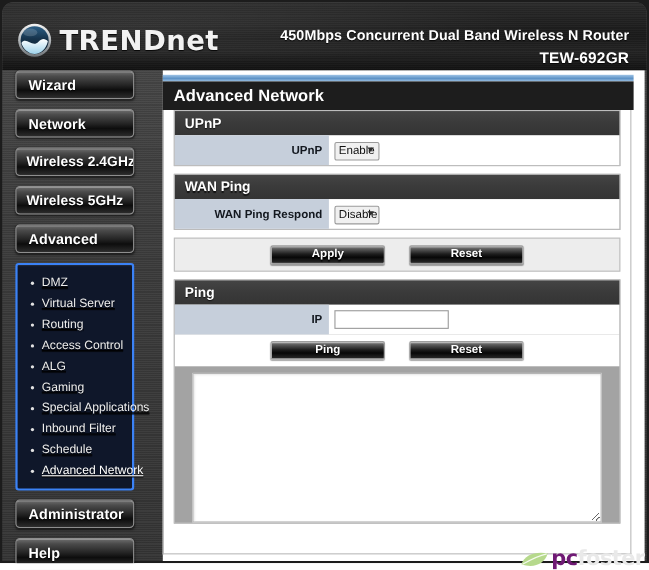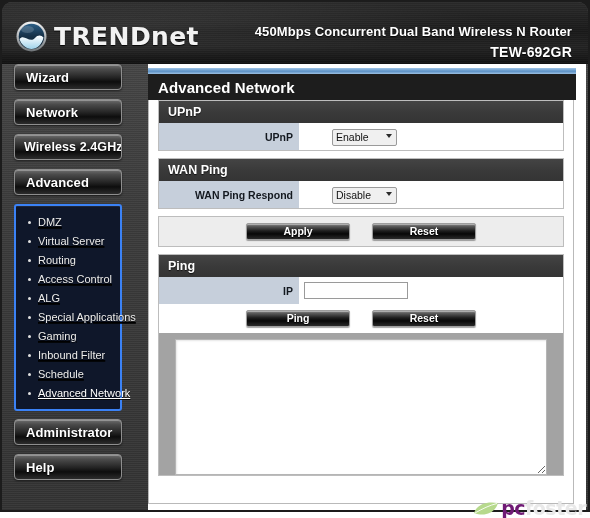--- a/index.html
+++ b/index.html
@@ -289,27 +289,26 @@
   }
 
   select.ui-select {
     font-family: "Liberation Sans", sans-serif;
     font-size: 10.5px;
     color: #111;
     background: #f0f0f0;
     border: 1px solid #9a9a9a;
     border-radius: 2px;
     height: 17px;
-    padding: 0 24px 0 3px;
+    padding: 0 0 0 3px;
     -webkit-appearance: none;
     -moz-appearance: none;
     appearance: none;
     cursor: pointer;
     line-height: 15px;
-    margin-left: 28px;
   }
   .select-wrap { position: relative; display: inline-block; }
   .select-wrap::after {
     content: "";
     position: absolute;
     right: 5px;
     top: 7px;
     width: 0; height: 0;
     border-left: 3.5px solid transparent;
     border-right: 3.5px solid transparent;
@@ -469,20 +468,23 @@
 
     <div class="nav-btn">
       <span>Wizard</span>
     </div>
     <div class="nav-btn">
       <span>Network</span>
     </div>
     <div class="nav-btn wide">
       <span>Wireless 2.4GHz</span>
     </div>
+    <div class="nav-btn wide">
+      <span>Wireless 5GHz</span>
+    </div>
     <div class="nav-btn">
       <span>Advanced</span>
     </div>
 
     <div class="submenu">
       <div class="submenu-item">
         <span class="bullet"></span>
         <span class="lbl">DMZ</span>
       </div>
       <div class="submenu-item">
@@ -496,25 +498,25 @@
       <div class="submenu-item">
         <span class="bullet"></span>
         <span class="lbl">Access Control</span>
       </div>
       <div class="submenu-item">
         <span class="bullet"></span>
         <span class="lbl">ALG</span>
       </div>
       <div class="submenu-item">
         <span class="bullet"></span>
+        <span class="lbl">Gaming</span>
+      </div>
+      <div class="submenu-item">
+        <span class="bullet"></span>
         <span class="lbl">Special Applications</span>
-      </div>
-      <div class="submenu-item">
-        <span class="bullet"></span>
-        <span class="lbl">Gaming</span>
       </div>
       <div class="submenu-item">
         <span class="bullet"></span>
         <span class="lbl">Inbound Filter</span>
       </div>
       <div class="submenu-item">
         <span class="bullet"></span>
         <span class="lbl">Schedule</span>
       </div>
       <div class="submenu-item active">

